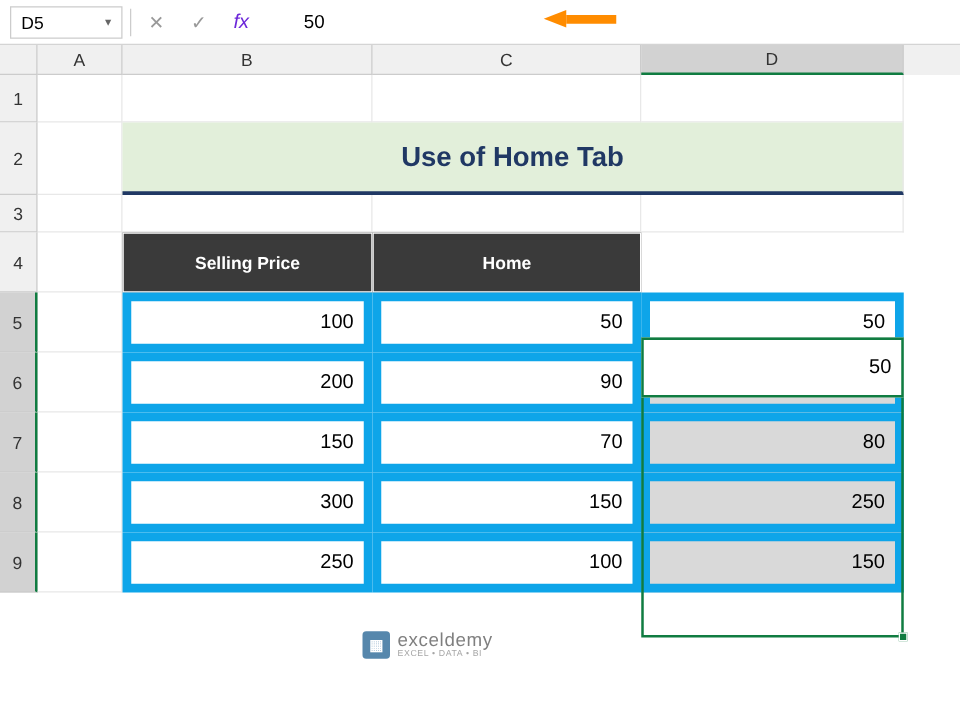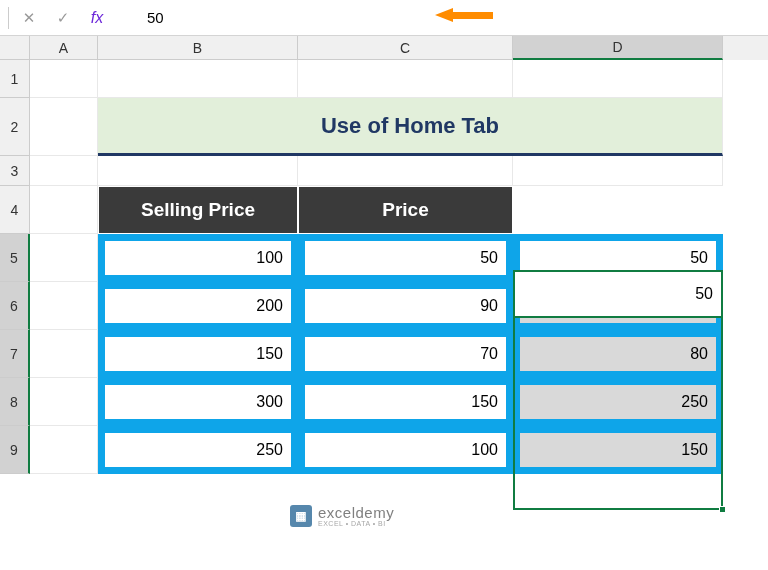--- a/index.html
+++ b/index.html
@@ -32,38 +32,42 @@
     .row-h.selected { background: #d2d2d2; border-right: 2px solid #107c41; }
     .cell { border-right: 1px solid #e8e8e8; border-bottom: 1px solid #e8e8e8; display: flex; align-items: center; padding: 0 8px; font-size: 15px; }
     
     .r1 .row-h, .r1 .cell { height: 38px; }
     .r2 .row-h, .r2 .cell { height: 58px; }
     .r3 .row-h, .r3 .cell { height: 30px; }
     .r4 .row-h, .r4 .cell { height: 48px; }
     .r5 .row-h, .r5 .cell, .r6 .row-h, .r6 .cell, .r7 .row-h, .r7 .cell, .r8 .row-h, .r8 .cell, .r9 .row-h, .r9 .cell { height: 48px; }
     
     .title-cell { background: #e2efda; color: #203864; font-weight: 600; font-size: 22px; justify-content: center; border-bottom: 3px solid #203864; }
-    .th-cell { background: #3a3a3a; color: #fff; font-weight: 600; font-size: 19px; justify-content: center; border: 1px solid #fff; }
+    .th-cell { background: #3a3a3a; color: #fff; font-weight: 600; font-size: 14px; justify-content: center; border: 1px solid #fff; }
     .data-cell { border: 7px solid #0ea5e9; justify-content: flex-end; font-size: 16px; }
     .shaded { background: #d9d9d9; }
     
     .selection-box { position: absolute; border: 2px solid #107c41; pointer-events: none; }
     .active-cell { position: absolute; border: 2px solid #107c41; background: #fff; pointer-events: none; display: flex; align-items: center; justify-content: flex-end; padding: 0 8px; font-size: 16px; }
     .fill-handle { position: absolute; width: 7px; height: 7px; background: #107c41; border: 1px solid #fff; }
     
     .watermark { position: absolute; top: 505px; left: 290px; display: flex; align-items: center; gap: 6px; opacity: 0.75; }
     .wm-icon { width: 22px; height: 22px; background: #1e6091; border-radius: 3px; display: flex; align-items: center; justify-content: center; color: #fff; font-size: 12px; font-weight: bold; }
     .wm-text { display: flex; flex-direction: column; line-height: 1; justify-content: flex-end; }
     .wm-main { font-size: 15px; color: #555; font-weight: 500; letter-spacing: 0.5px; }
     .wm-sub { font-size: 7px; color: #888; letter-spacing: 0.5px; }
   </style>
 </head>
 <body>
 
 <div class="formula-bar">
+  <div class="name-box">
+    <span>D5</span>
+    <span class="name-box-chevron">▾</span>
+  </div>
   <div class="fb-divider"></div>
   <div class="fb-btn">✕</div>
   <div class="fb-btn">✓</div>
   <div class="fb-btn fx">fx</div>
   <input class="formula-input" value="50" style="">
 </div>
 
 <div class="arrow-annotation">
   <div class="arrow-head"></div>
   <div class="arrow-body"></div>
@@ -97,21 +101,21 @@
     <div class="cell col-a"></div>
     <div class="cell col-b"></div>
     <div class="cell col-c"></div>
     <div class="cell col-d"></div>
   </div>
 
   <div class="row r4">
     <div class="row-h">4</div>
     <div class="cell col-a"></div>
     <div class="cell th-cell col-b">Selling Price</div>
-    <div class="cell th-cell col-c">Price</div>
+    <div class="cell th-cell col-c">Home</div>
   </div>
 
   <div class="row r5">
     <div class="row-h selected">5</div>
     <div class="cell col-a"></div>
     <div class="cell data-cell col-b">100</div>
     <div class="cell data-cell col-c">50</div>
     <div class="cell data-cell col-d">50</div>
   </div>
 

